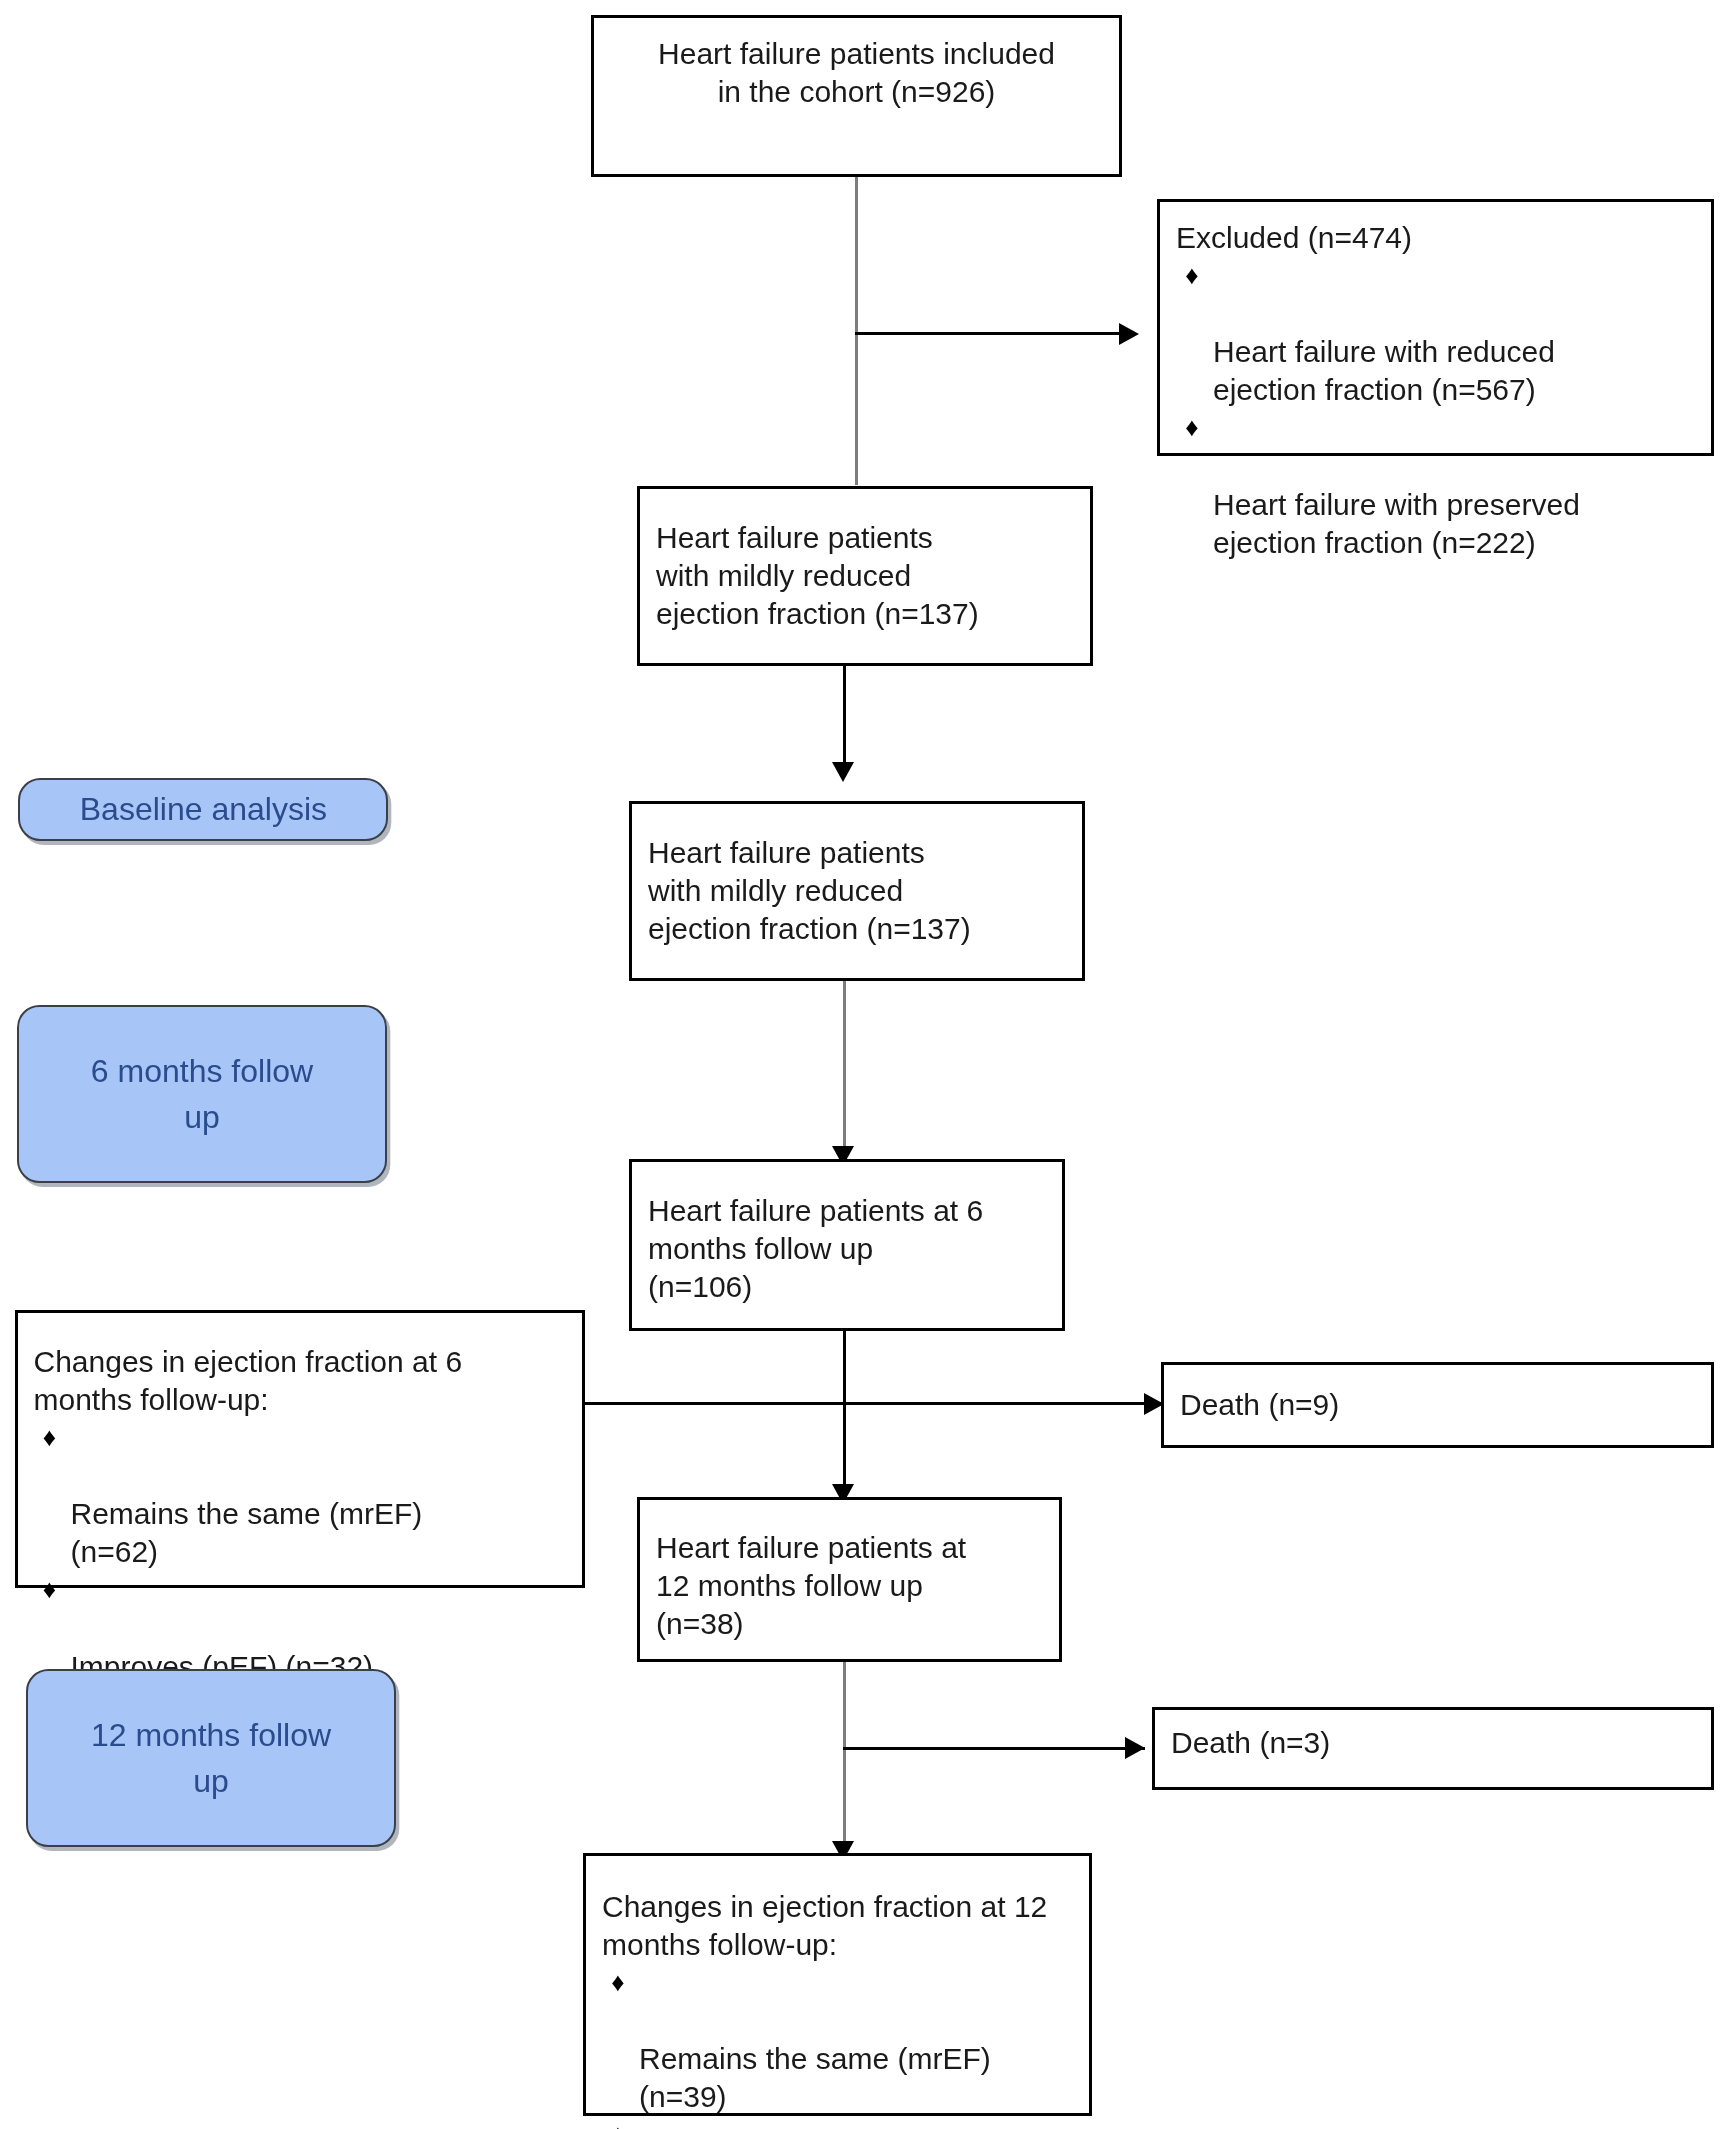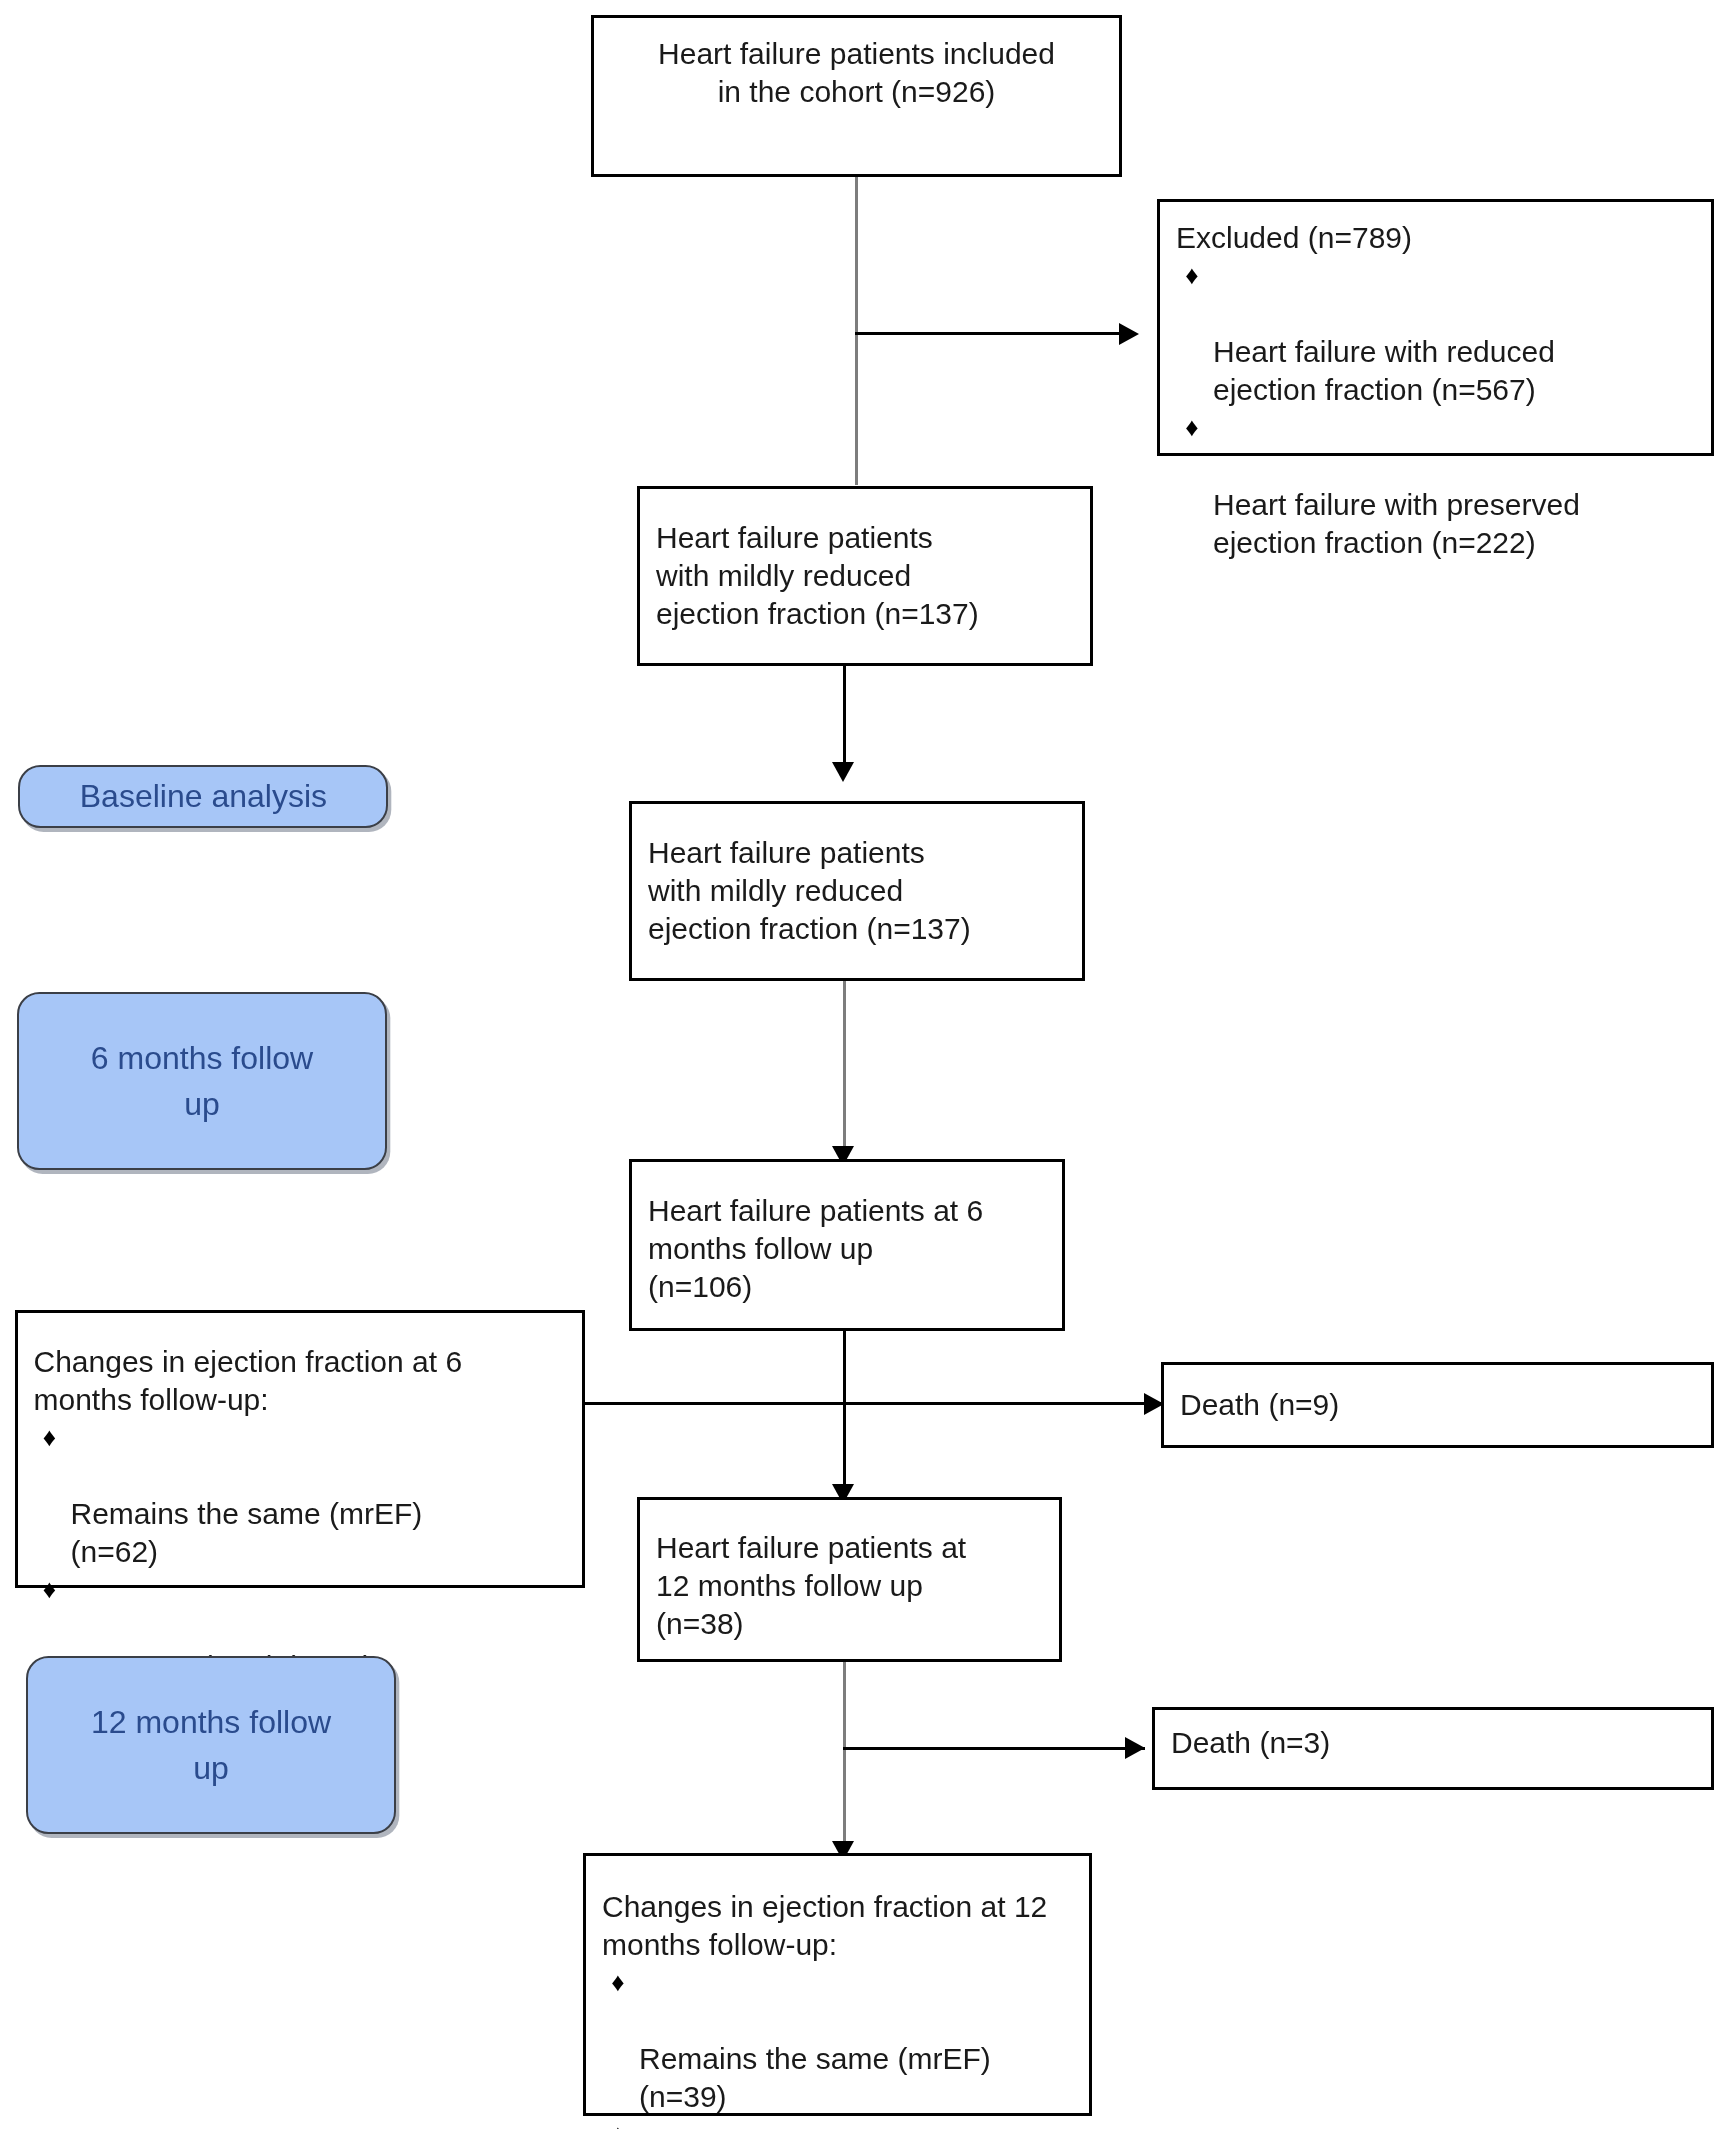--- a/index.html
+++ b/index.html
@@ -60,20 +60,21 @@
     border-radius: 22.4px;
     color: #2a4b8d;
     font-size: 32px;
     line-height: 1.45;
     display: flex;
     align-items: center;
     justify-content: center;
     text-align: center;
     box-shadow: 3.3px 4px 0 rgba(80,90,110,0.45);
     padding: 4px 9.2px;
+    margin-top: 13px;
   }
   .stage .lbl { white-space: pre-line; }
   
   .vline {
     position: absolute;
     background: #7d7d7d;
     width: 3.3px;
   }
   .vline.blk { background: #000000; }
   .hline {
@@ -132,21 +133,21 @@
 
   <div class="hline" style="left:843px; top:1747px; width:302px;"></div>
   <div class="arrow-right" style="left:1125px; top:1737px;"></div>
 
   <div class="node center" style="left:591px; top:14.5px; width:531px; height:162px;">
     <div class="ttl">Heart failure patients included
 in the cohort (n=926)</div>
   </div>
 
   <div class="node" style="left:1157px; top:199px; width:557px; height:257px;">
-    <div class="ttl">Excluded  (n=789)</div>
+    <div class="ttl">Excluded  (n=474)</div>
     <ul>
       <li>
         <span class="dia">♦</span>
         <span>Heart failure with reduced
     ejection fraction (n=567)</span>
       </li>
       <li>
         <span class="dia">♦</span>
         <span>Heart failure with preserved
     ejection fraction (n=222)</span>

